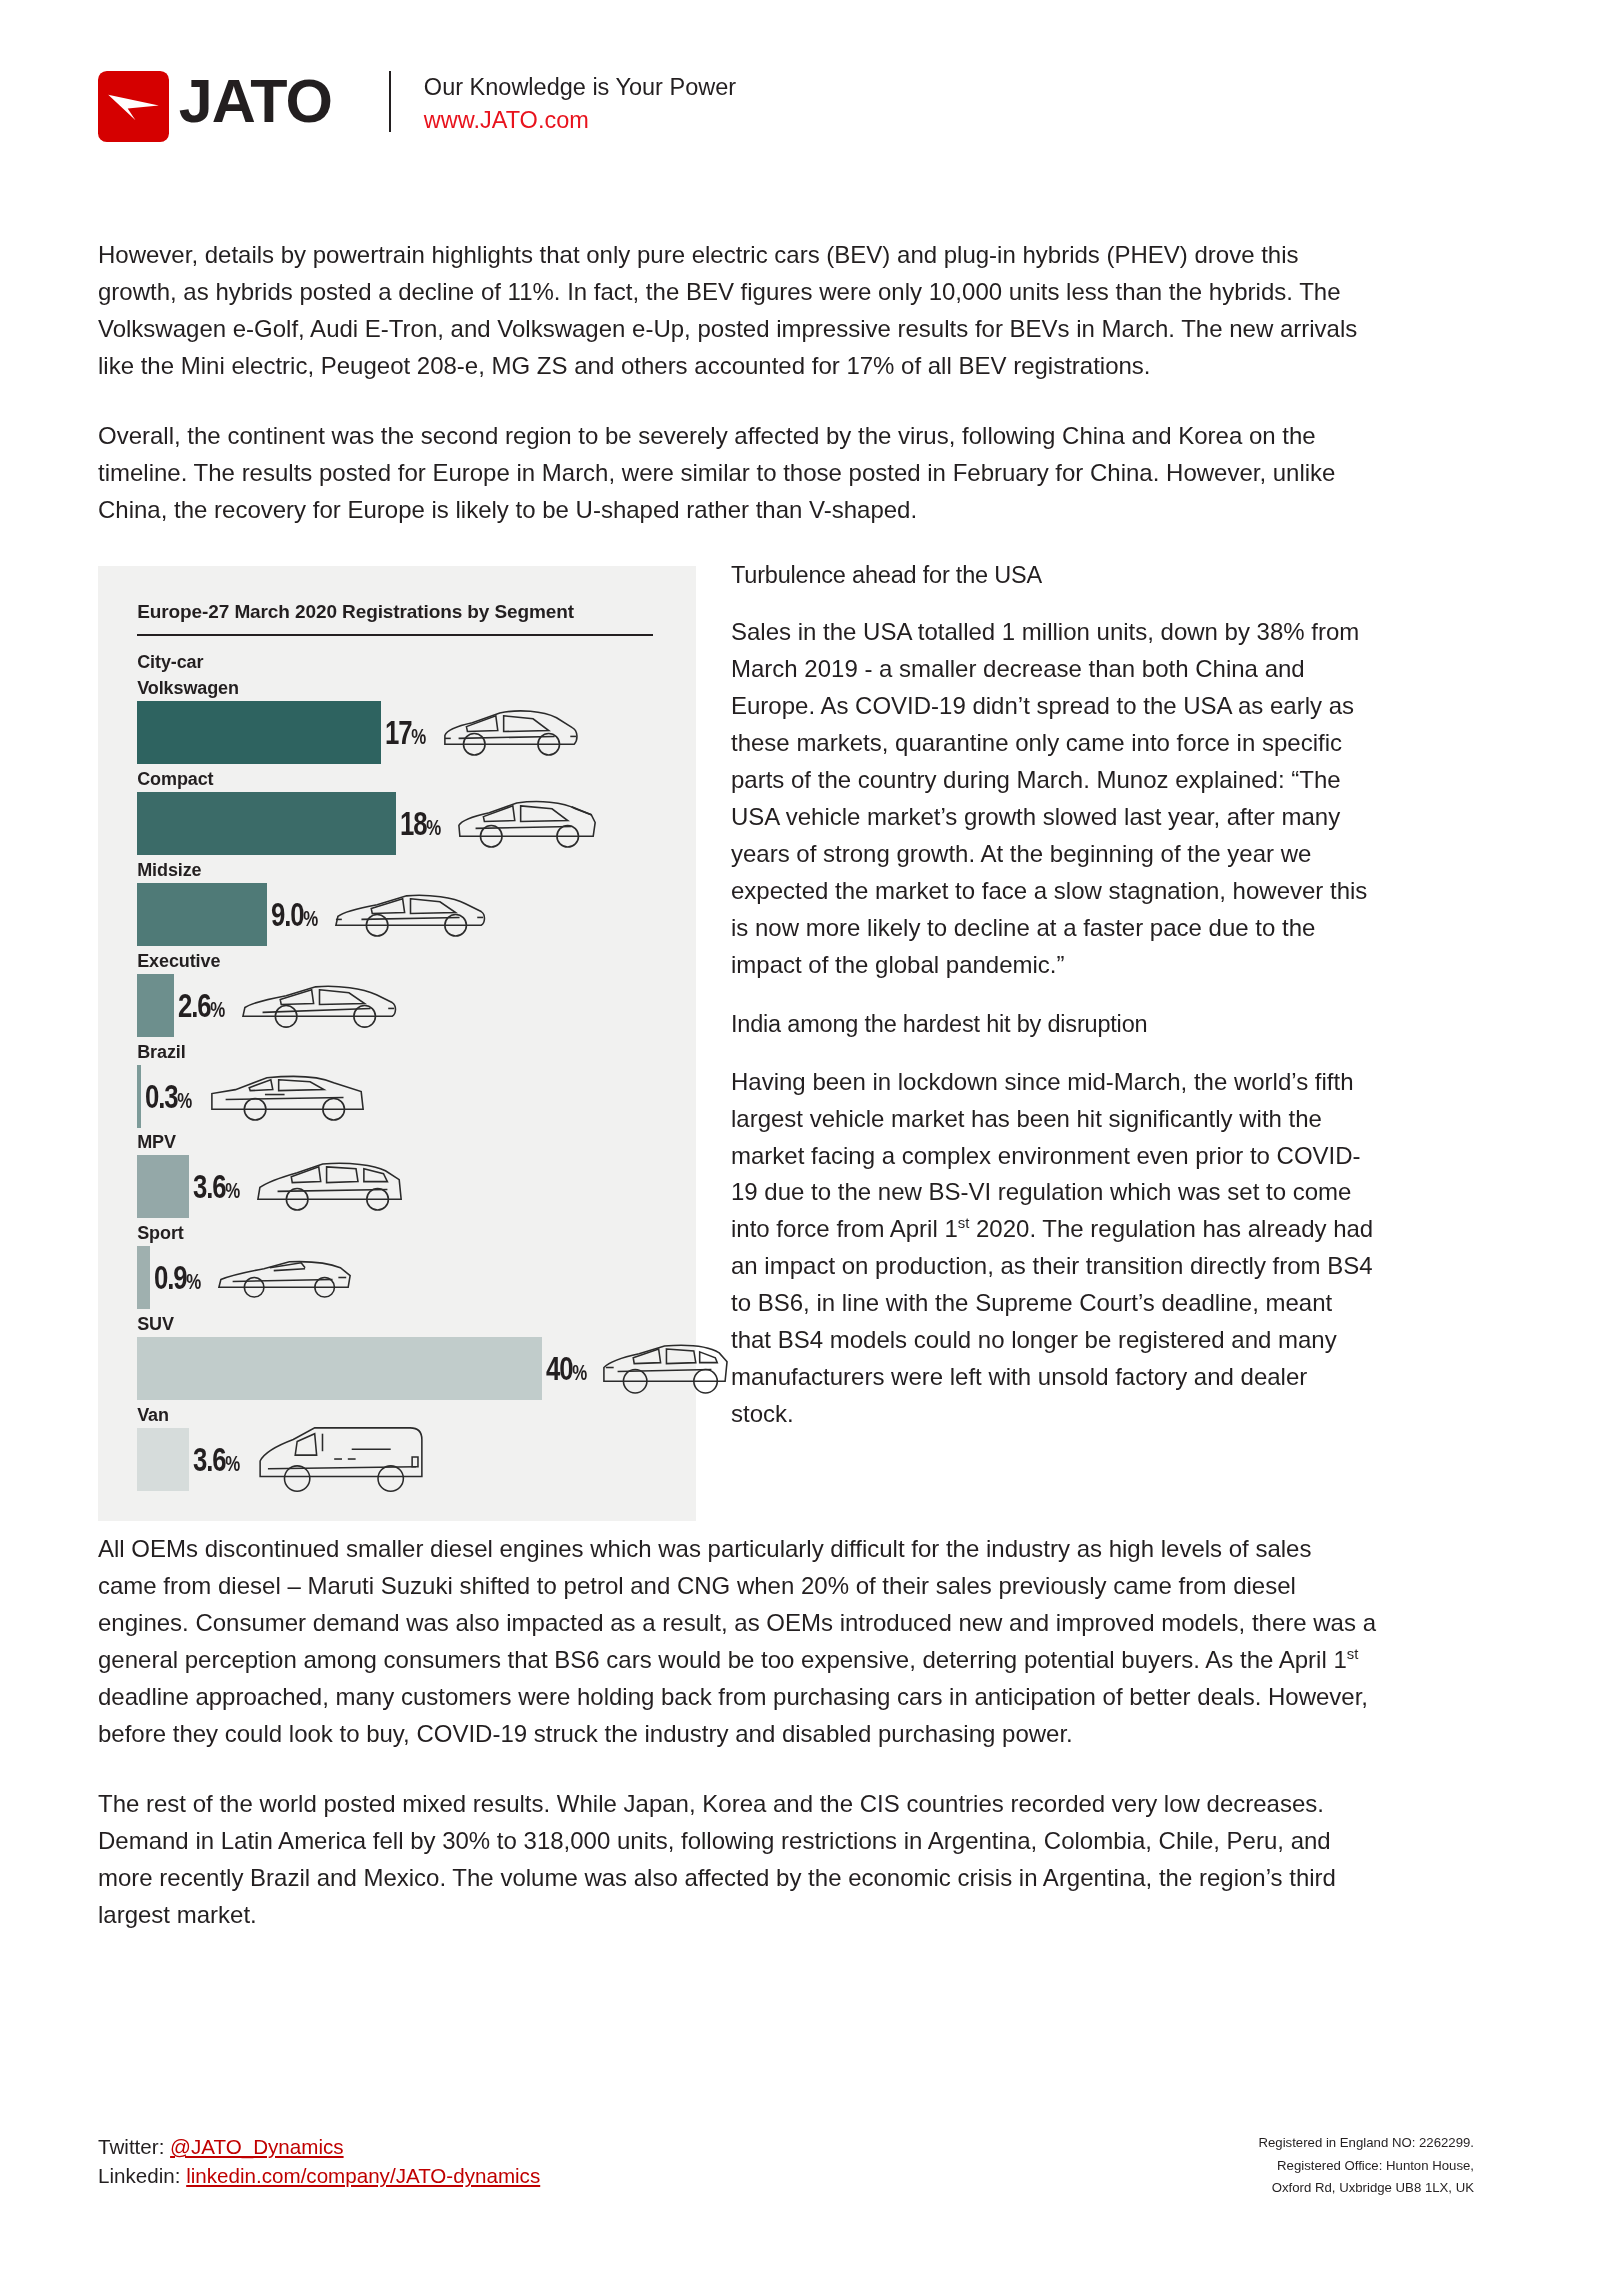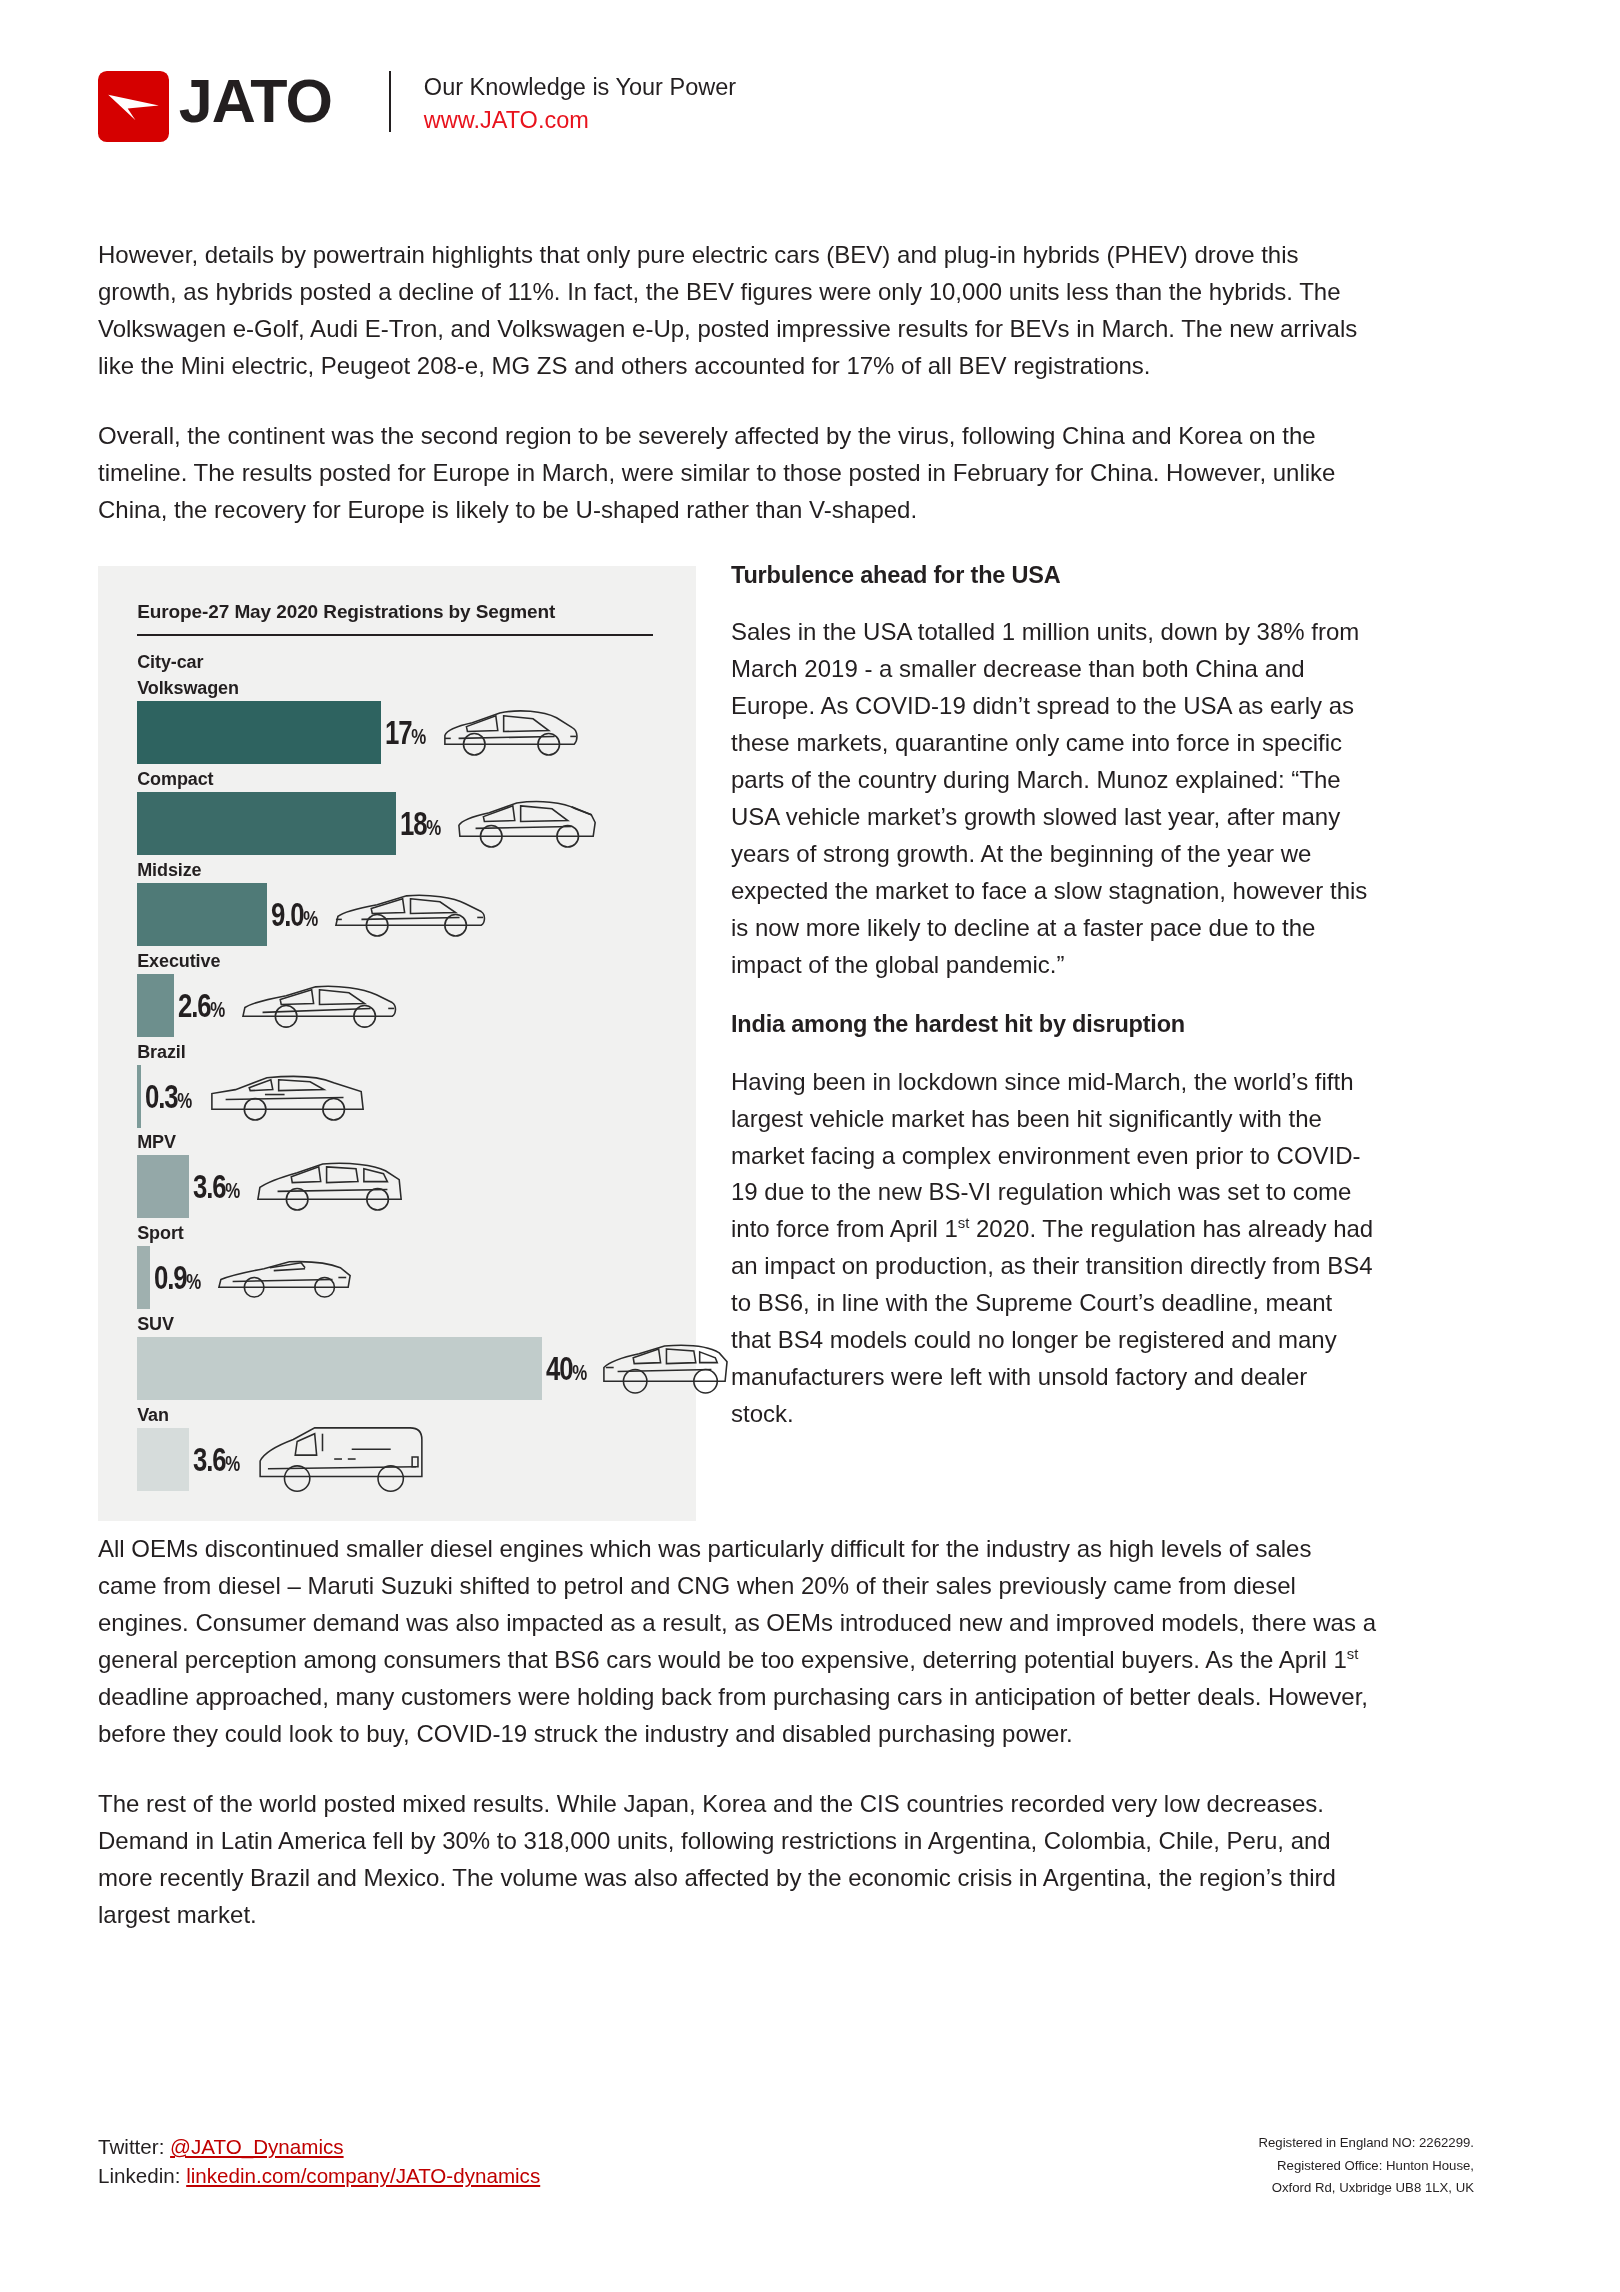--- a/index.html
+++ b/index.html
@@ -111,21 +111,21 @@
   .seg-val .pct { font-size: 21.6px; }
   .seg-car {
     margin-left: 2px;
     display: flex; align-items: center;
     flex: 0 0 auto;
   }
   .seg-car svg { display: block; }
 
   
   h3.sect {
-    font-size: 23.5px; font-weight: bold;
+    font-size: 23.5px; font-weight: normal;
     margin: 0 0 25.5px 0; color: #231f20;
     letter-spacing: -0.2px;
   }
   p.col {
     font-size: 24px;
     line-height: 1.54;
     margin: 0 0 27.4px 0;
     color: #231f20;
   }
 
@@ -163,21 +163,21 @@
 
 <div class="doc">
 
   <p class="body">However, details by powertrain highlights that only pure electric cars (BEV) and plug-in hybrids (PHEV) drove this growth, as hybrids posted a decline of 11%. In fact, the BEV figures were only 10,000 units less than the hybrids. The Volkswagen e-Golf, Audi E-Tron, and Volkswagen e-Up, posted impressive results for BEVs in March. The new arrivals like the Mini electric, Peugeot 208-e, MG ZS and others accounted for 17% of all BEV registrations.</p>
   <p class="body">Overall, the continent was the second region to be severely affected by the virus, following China and Korea on the timeline. The results posted for Europe in March, were similar to those posted in February for China. However, unlike China, the recovery for Europe is likely to be U-shaped rather than V-shaped.</p>
 
   <div class="wrap-area">
 
     <div class="chart-float">
       <div class="chart">
-        <div class="chart-title">Europe-27 May 2020 Registrations by Segment</div>
+        <div class="chart-title">Europe-27 March 2020 Registrations by Segment</div>
         <div class="chart-rule"></div>
 
         <div class="seg">
           <div class="seg-label">City-car</div>
         </div>
 
         <div class="seg">
           <div class="seg-label">Volkswagen</div>
           <div class="seg-row">
             <div class="seg-bar" style="width:244px;background:#2e6360;"></div>

